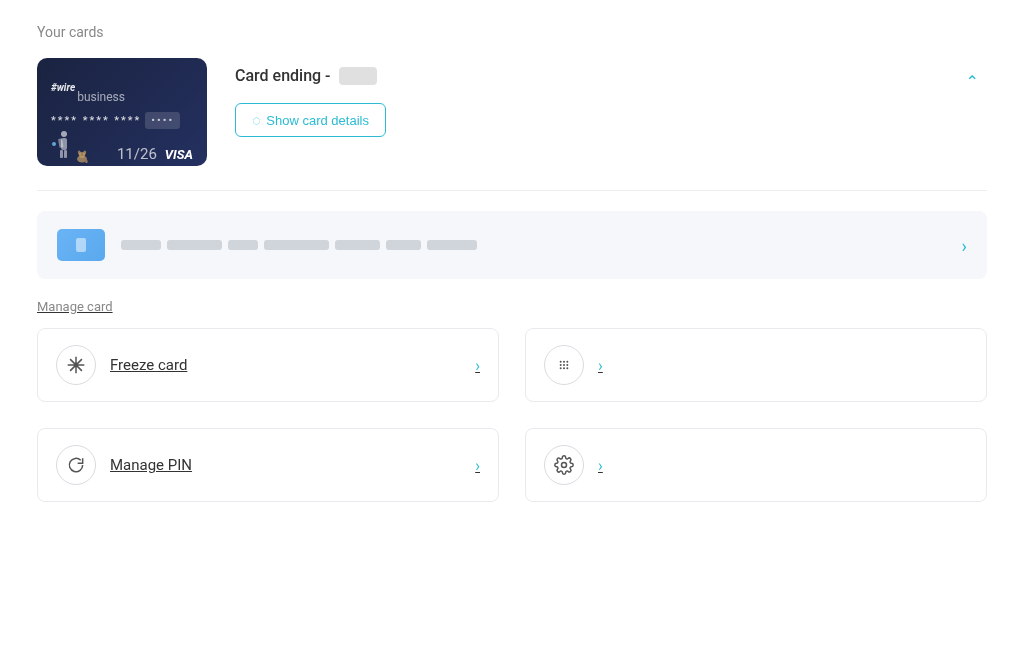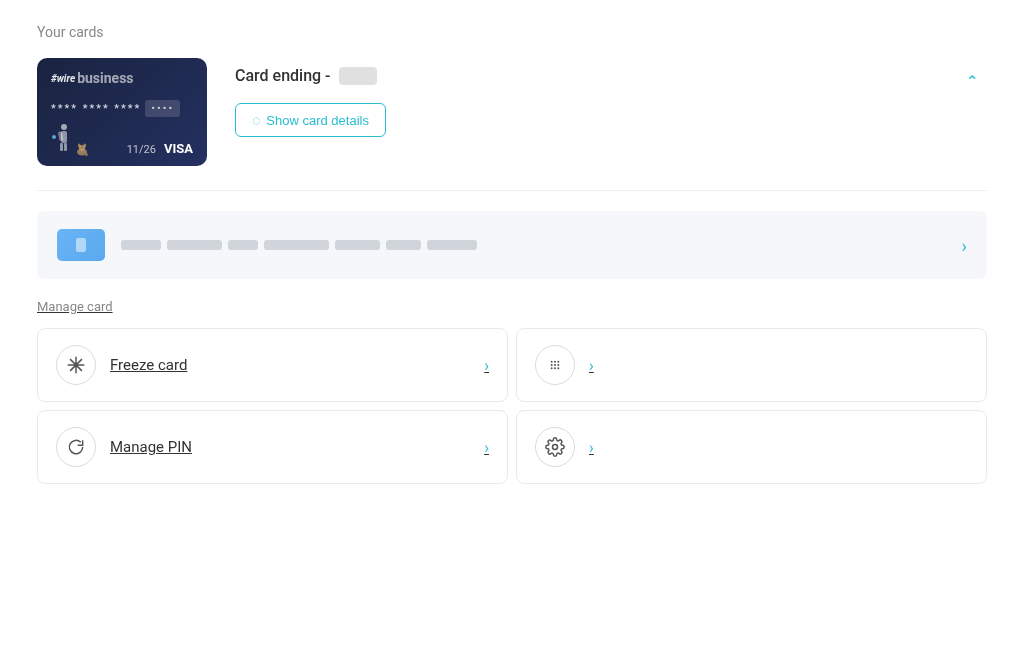--- a/index.html
+++ b/index.html
@@ -62,28 +62,29 @@
       color: rgba(255,255,255,0.7);
     }
 
     .card-footer {
       display: flex;
       justify-content: space-between;
       align-items: flex-end;
     }
 
     .card-expiry {
-      font-size: 11px;
+      font-size: 15px;
       color: rgba(255,255,255,0.7);
     }
 
     .card-visa {
       font-size: 13px;
       font-weight: 700;
       color: white;
+      font-style: italic;
     }
 
     .card-info {
       flex: 1;
       padding-left: 28px;
       padding-top: 8px;
     }
 
     .card-ending-row {
       display: flex;
@@ -202,21 +203,21 @@
 
     .manage-title {
       font-size: 13px;
       color: #888;
       margin-bottom: 14px;
     }
 
     .manage-grid {
       display: grid;
       grid-template-columns: 1fr 1fr;
-      gap: 8px;
+      gap: 26px;
     }
 
     .manage-item {
       display: flex;
       align-items: center;
       gap: 14px;
       border: 1px solid #e8eaed;
       border-radius: 8px;
       padding: 16px 18px;
       cursor: pointer;
@@ -259,21 +260,21 @@
 
 <div class="page-container">
 
   <div class="section-title">Your cards</div>
 
   <div class="card-section">
 
     <div class="card-visual">
       <div style="display:flex; align-items:center; gap:2px;">
         <span style="font-size:10px; color:rgba(255,255,255,0.9); font-style:italic; font-weight:700;">#wire</span>
-        <span style="font-size:14px; color:rgba(255,255,255,0.6); font-weight:700;">business</span>
+        <span style="font-size:12px; color:rgba(255,255,255,0.6); font-weight:400;margin-top:20px;">business</span>
       </div>
       <div class="card-number-line">
         <span>**** **** ****</span>
         <span class="last-digits">••••</span>
       </div>
 
       <div class="card-footer">
         <div style="display:flex; align-items:flex-end; gap:2px;">
 
           <svg width="22" height="34" viewBox="0 0 22 34" fill="none">

